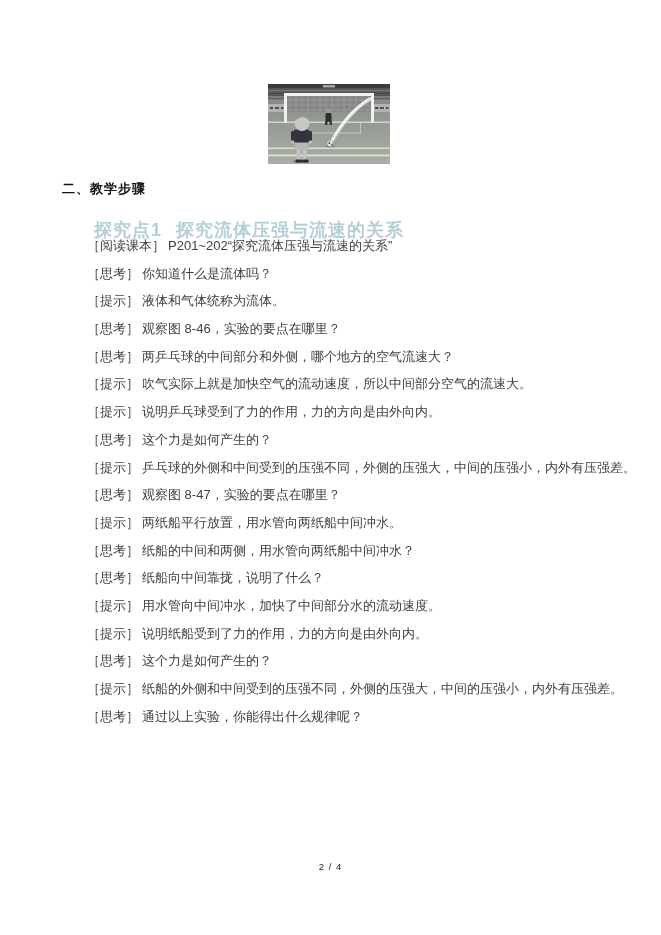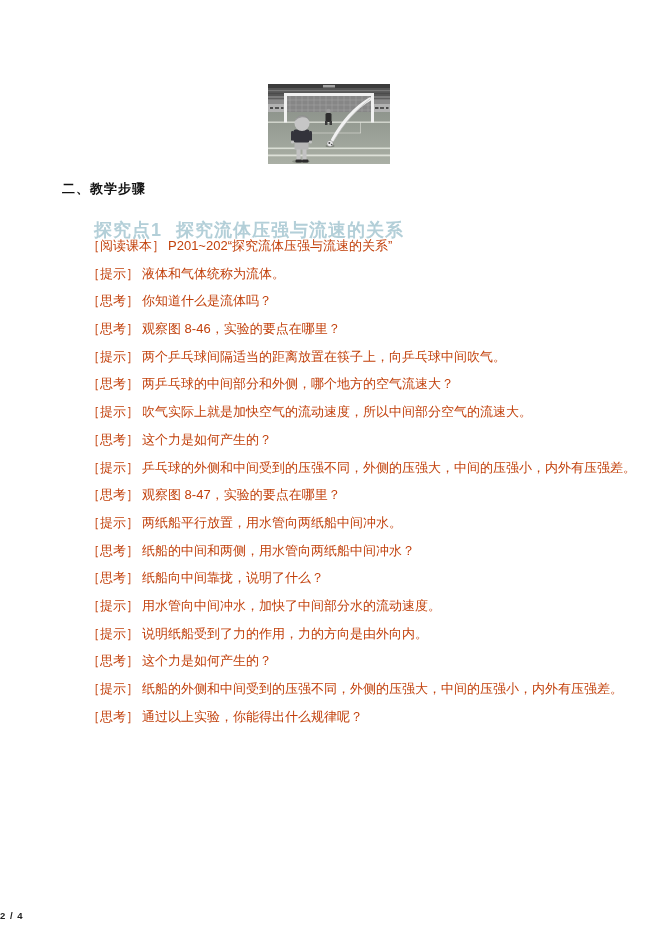--- a/index.html
+++ b/index.html
@@ -17,26 +17,26 @@
     font-size:13px; font-weight:600; letter-spacing:1px; color:#111;
   }
   .explore-heading {
     position:absolute; top:208px; left:84px; margin:10px;
     font-size:18px; font-weight:600; letter-spacing:1px;
   }
   .explore-heading .explore-title { margin-left:14px; }
   .paragraphs { position:absolute; top:239px; left:87px; right:10px; }
   .para {
     margin:0 0 14.7px 0; font-size:13px; line-height:13px;
-    white-space:nowrap; color:#c2410c;
+    white-space:nowrap; color:#404040;
   }
   .para-text { margin-left:3px; }
   .page-footer {
-    position:absolute; top:910px; left:0; width:100%;
-    text-align:left; font-size:9.5px; font-weight:bold; color:#222;
+    position:absolute; top:861px; left:0; width:100%;
+    text-align:center; font-size:9.5px; font-weight:normal; color:#222;
     letter-spacing:1px;
   }
 </style>
 </head>
 <body>
 
 <div class="page">
 
   <div class="figure">
     <svg viewBox="0 0 122 80" width="122" height="80">
@@ -135,33 +135,33 @@
 
   <h2 class="step-heading">二、教学步骤</h2>
 
   <h3 class="explore-heading" style="color: rgb(179, 207, 216);">
     <span class="explore-label">探究点1</span><span class="explore-title">探究流体压强与流速的关系</span>
   </h3>
 
   <div class="paragraphs" id="paragraphs">
   <p class="para"><span class="para-tag">［阅读课本］</span><span class="para-text">P201~202“探究流体压强与流速的关系”</span></p>
 
+  <p class="para"><span class="para-tag">［思考］</span><span class="para-text">你知道什么是流体吗？</span></p>
+
   <p class="para"><span class="para-tag">［提示］</span><span class="para-text">液体和气体统称为流体。</span></p>
-
-  <p class="para"><span class="para-tag">［思考］</span><span class="para-text">你知道什么是流体吗？</span></p>
 
   <p class="para"><span class="para-tag">［思考］</span><span class="para-text">观察图 8-46，实验的要点在哪里？</span></p>
 
-  <p class="para"><span class="para-tag">［提示］</span><span class="para-text">两个乒乓球间隔适当的距离放置在筷子上，向乒乓球中间吹气。</span></p>
 
   <p class="para"><span class="para-tag">［思考］</span><span class="para-text">两乒乓球的中间部分和外侧，哪个地方的空气流速大？</span></p>
 
   <p class="para"><span class="para-tag">［提示］</span><span class="para-text">吹气实际上就是加快空气的流动速度，所以中间部分空气的流速大。</span></p>
 
 
+  <p class="para"><span class="para-tag">［提示］</span><span class="para-text">说明乒乓球受到了力的作用，力的方向是由外向内。</span></p>
 
   <p class="para"><span class="para-tag">［思考］</span><span class="para-text">这个力是如何产生的？</span></p>
 
   <p class="para"><span class="para-tag">［提示］</span><span class="para-text">乒乓球的外侧和中间受到的压强不同，外侧的压强大，中间的压强小，内外有压强差。</span></p>
 
   <p class="para"><span class="para-tag">［思考］</span><span class="para-text">观察图 8-47，实验的要点在哪里？</span></p>
 
   <p class="para"><span class="para-tag">［提示］</span><span class="para-text">两纸船平行放置，用水管向两纸船中间冲水。</span></p>
 
   <p class="para"><span class="para-tag">［思考］</span><span class="para-text">纸船的中间和两侧，用水管向两纸船中间冲水？</span></p>

